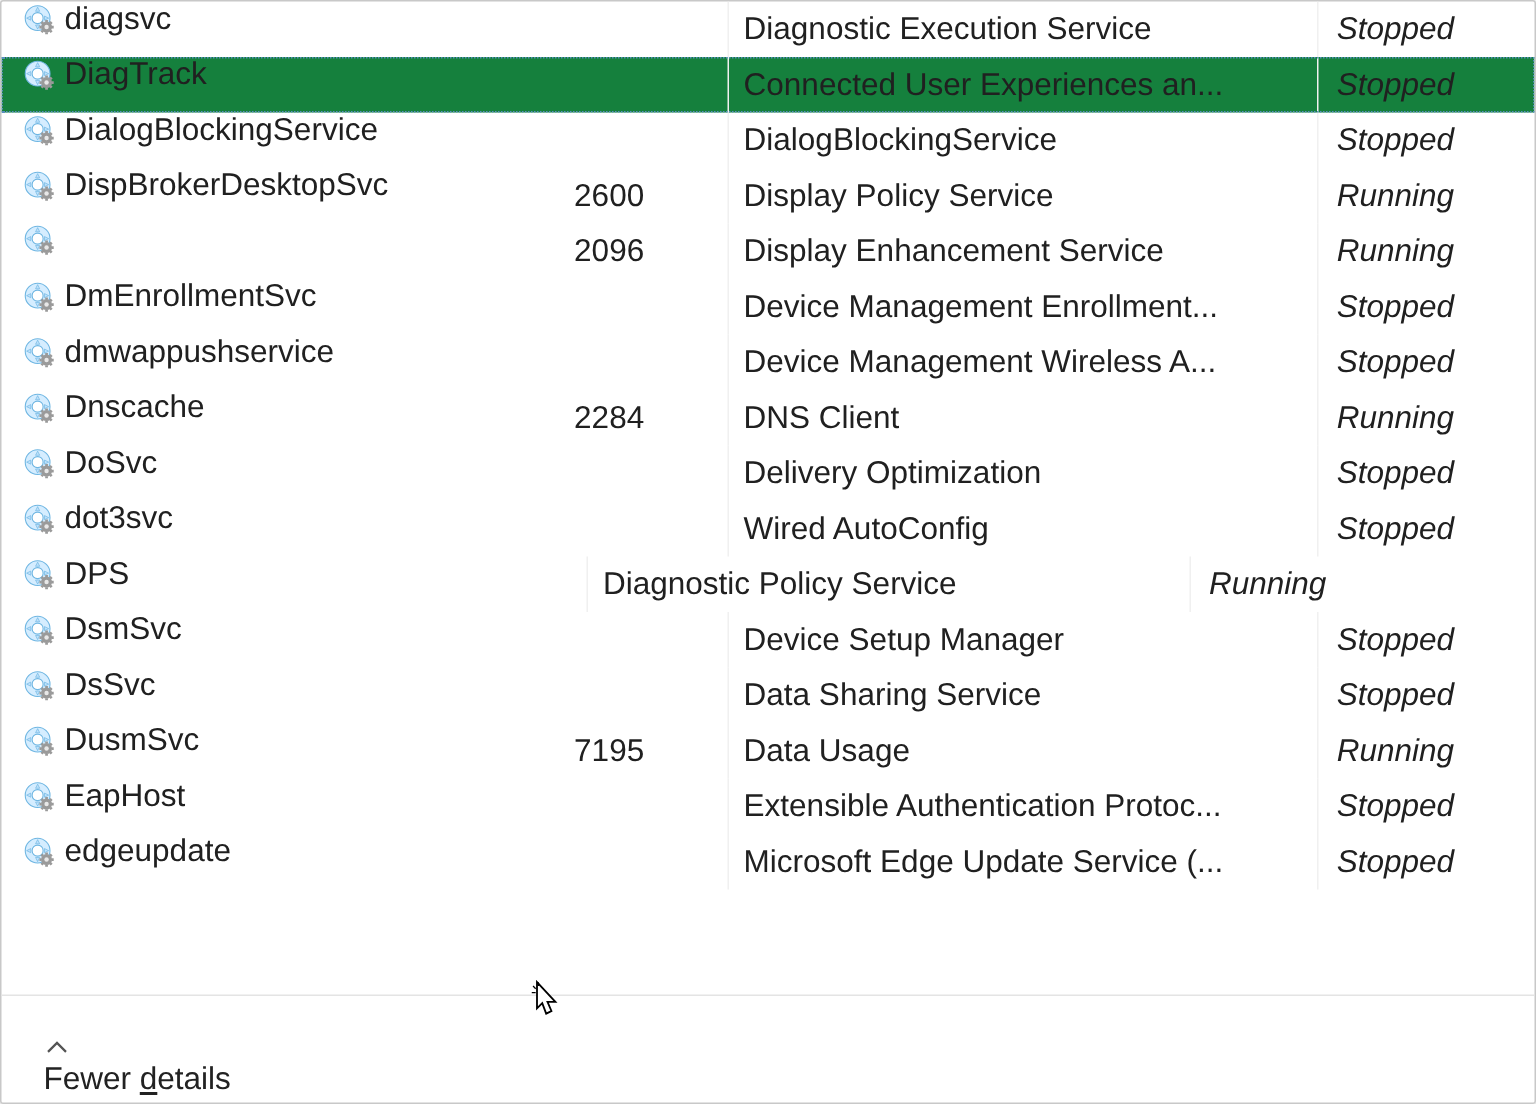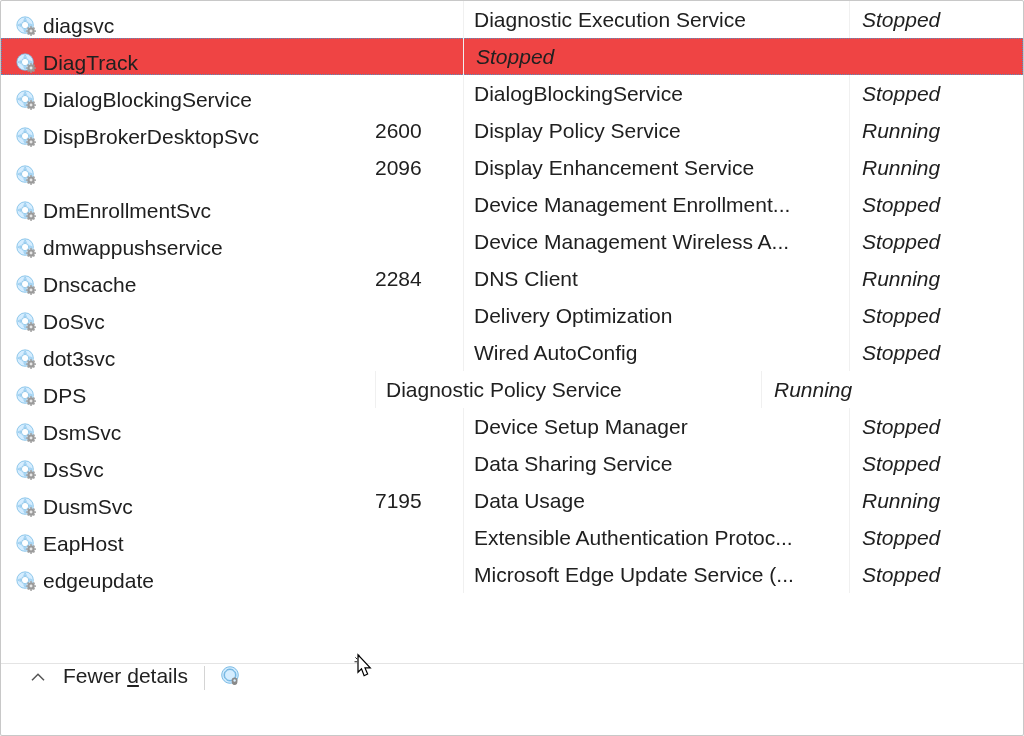--- a/index.html
+++ b/index.html
@@ -22,30 +22,31 @@
     display: flex;
     flex-direction: column;
   }
   .list {
     flex: 1;
     overflow: hidden;
     position: relative;
   }
   .row {
     display: flex;
-    align-items: flex-end;
+    align-items: flex-start;
     height: 37px;
     font-size: 21px;
     color: #202020;
     white-space: nowrap;
     padding-left: 14px;
     box-sizing: border-box;
+    gap: 16px;
   }
   .row.selected {
-    background: #ef4444;
+    background: #15803d;
     outline: 1px dotted #5a8fbf;
     outline-offset: -1px;
   }
   .col-name {
     display: flex;
     align-items: center;
     width: 360px;
     overflow: hidden;
     text-overflow: ellipsis;
   }
@@ -77,24 +78,26 @@
     width: 22px;
     height: 22px;
     margin-right: 6px;
     flex-shrink: 0;
   }
   .footer {
     height: 72px;
     display: flex;
     align-items: flex-start;
     padding-left: 28px;
+    padding-top: 22px;
     padding-bottom: 44px;
     font-size: 21px;
     border-top: 1px solid #e4e4e4;
     box-sizing: border-box;
+    flex-direction: column;
   }
   .chevron {
     width: 18px;
     height: 18px;
     margin-right: 16px;
     margin-top: 4px;
   }
   .fewer {
     color: #222;
   }
@@ -190,20 +193,21 @@
     <line x1="13.8" y1="13.8" x2="14.9" y2="14.9"></line>
     <line x1="20.1" y1="20.1" x2="21.2" y2="21.2"></line>
     <line x1="13.8" y1="21.2" x2="14.9" y2="20.1"></line>
     <line x1="20.1" y1="14.9" x2="21.2" y2="13.8"></line>
   </g>
   <circle cx="17.5" cy="17.5" r="1.6" fill="#e8e8e8"></circle>
 </svg>
           <span>DiagTrack</span>
         </div>
         <div class="col-pid"></div>
+        <div class="col-desc">Connected User Experiences an...</div>
         <div class="col-status">Stopped</div>
       </div>
       <div class="row">
         <div class="col-name">
 <svg class="service-icon" viewBox="0 0 24 24">
   <circle cx="11" cy="11" r="9" fill="#d5edff" stroke="#6fb6e2" stroke-width="0.8"></circle>
   <g fill="#bfe1fb" stroke="#6fb6e2" stroke-width="0.5">
     <path d="M11 3 L12.5 6 L9.5 6 Z"></path>
     <path d="M11 19 L12.5 16 L9.5 16 Z"></path>
     <path d="M3 11 L6 9.5 L6 12.5 Z"></path>

